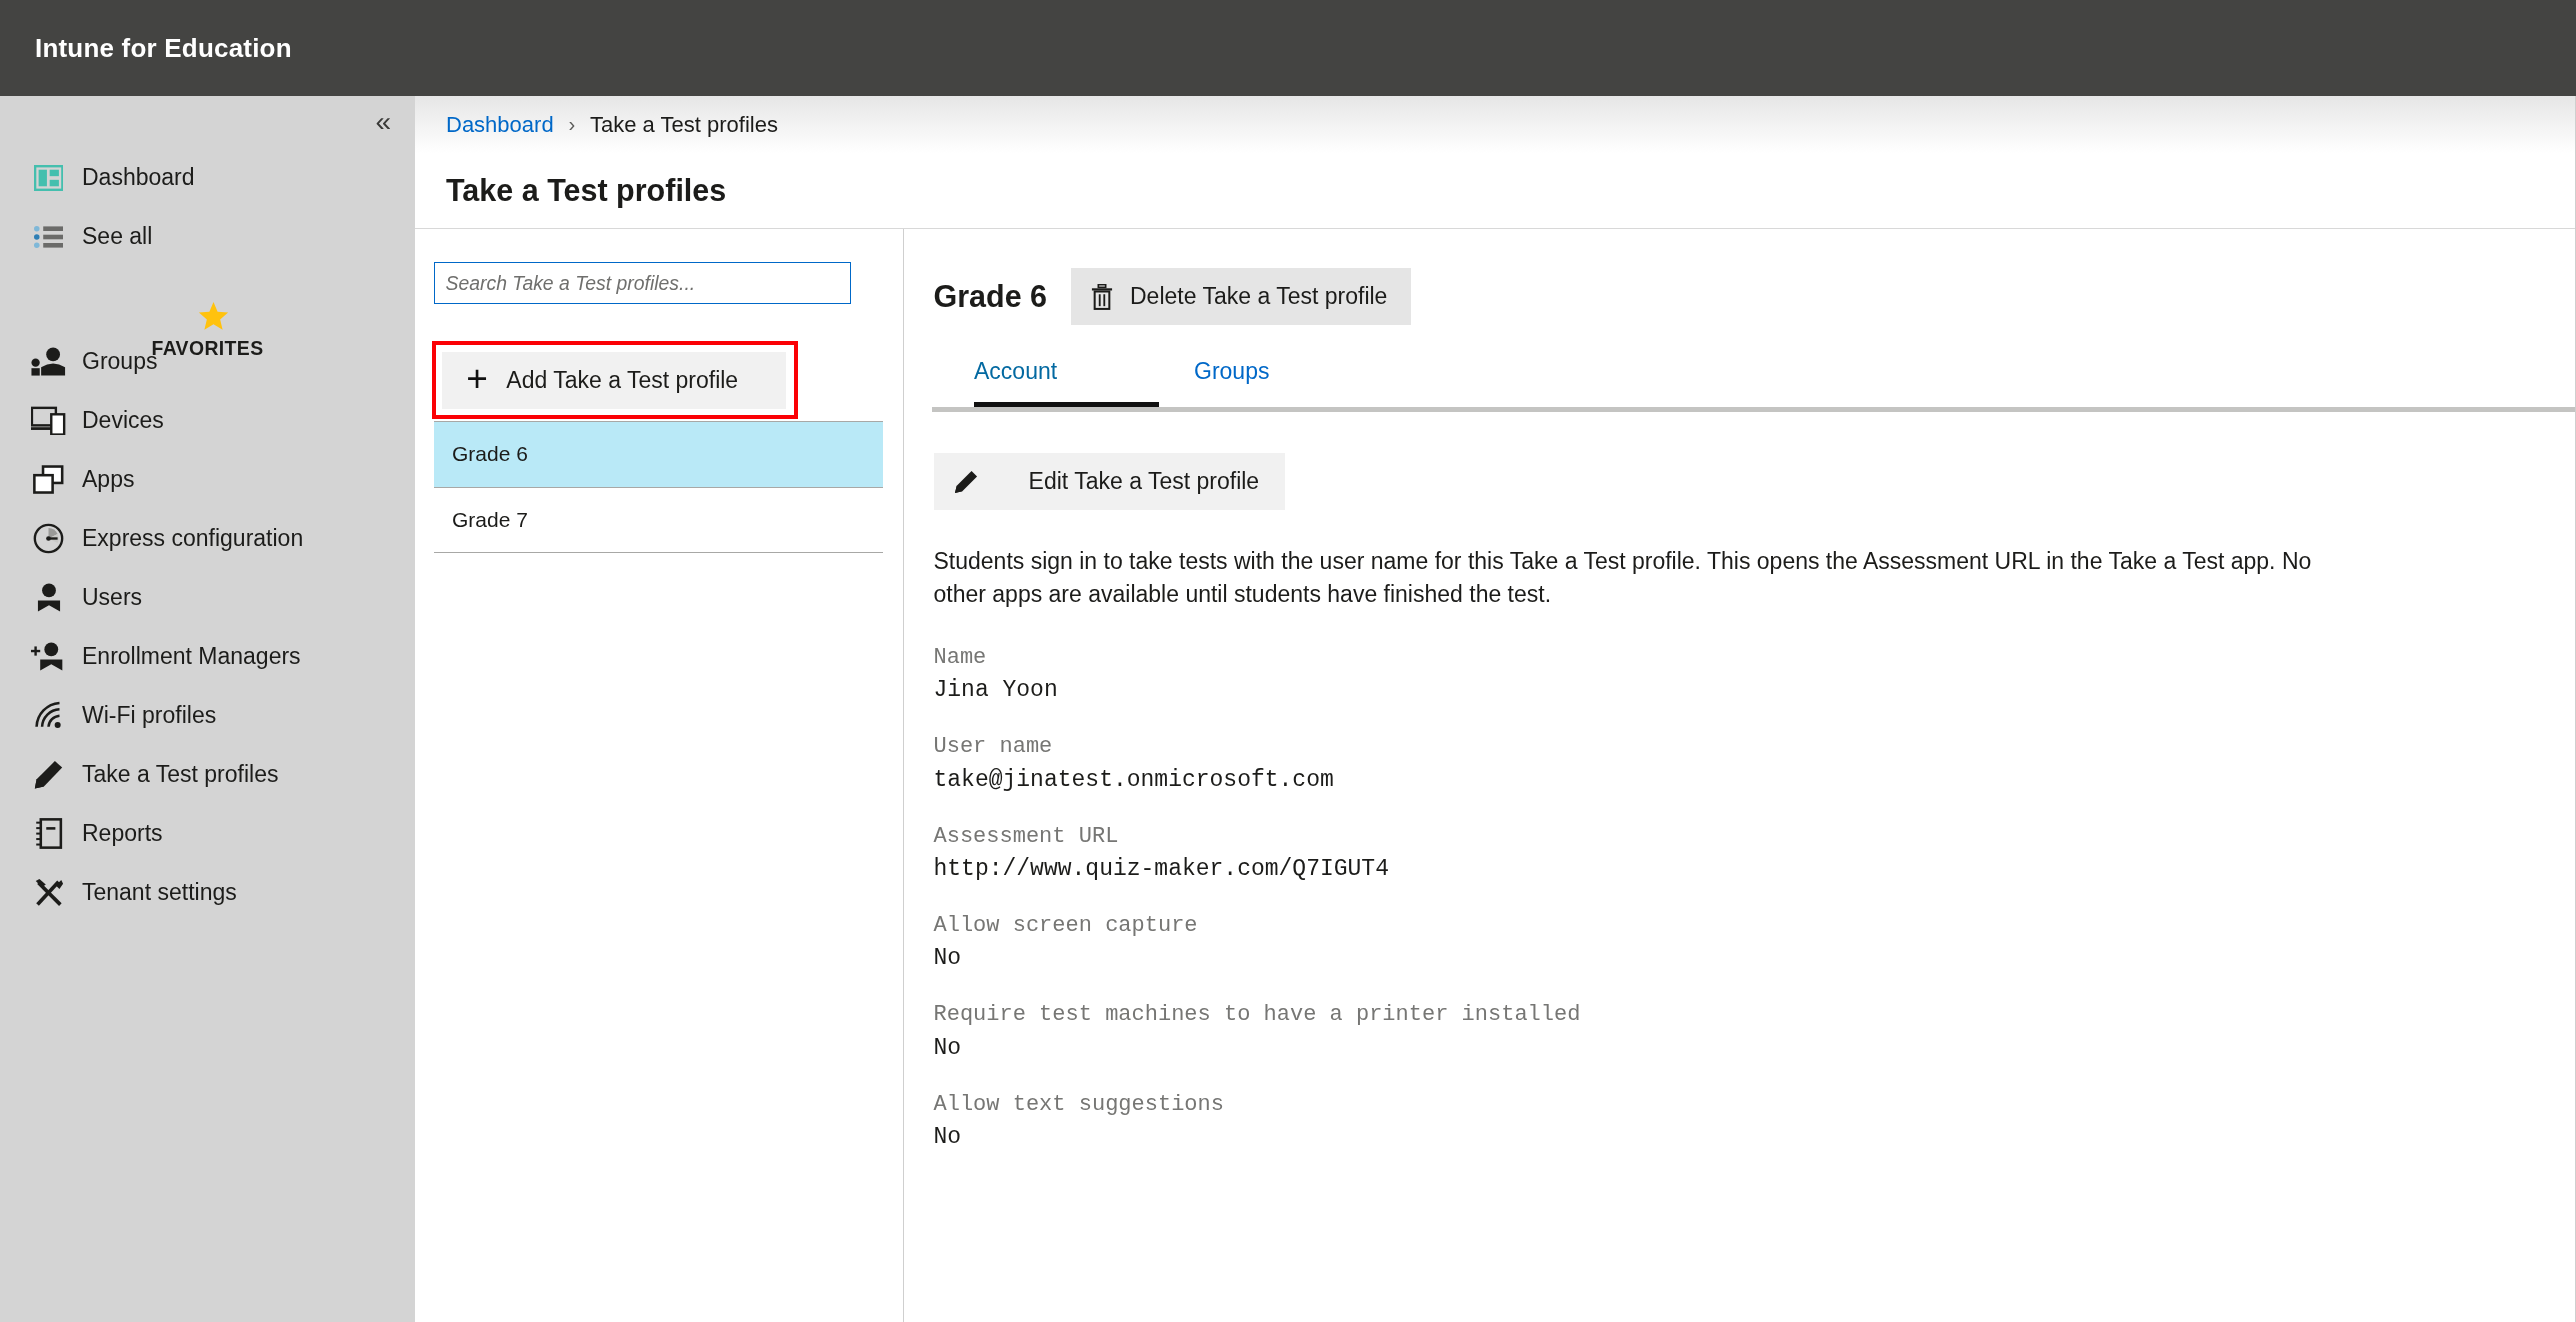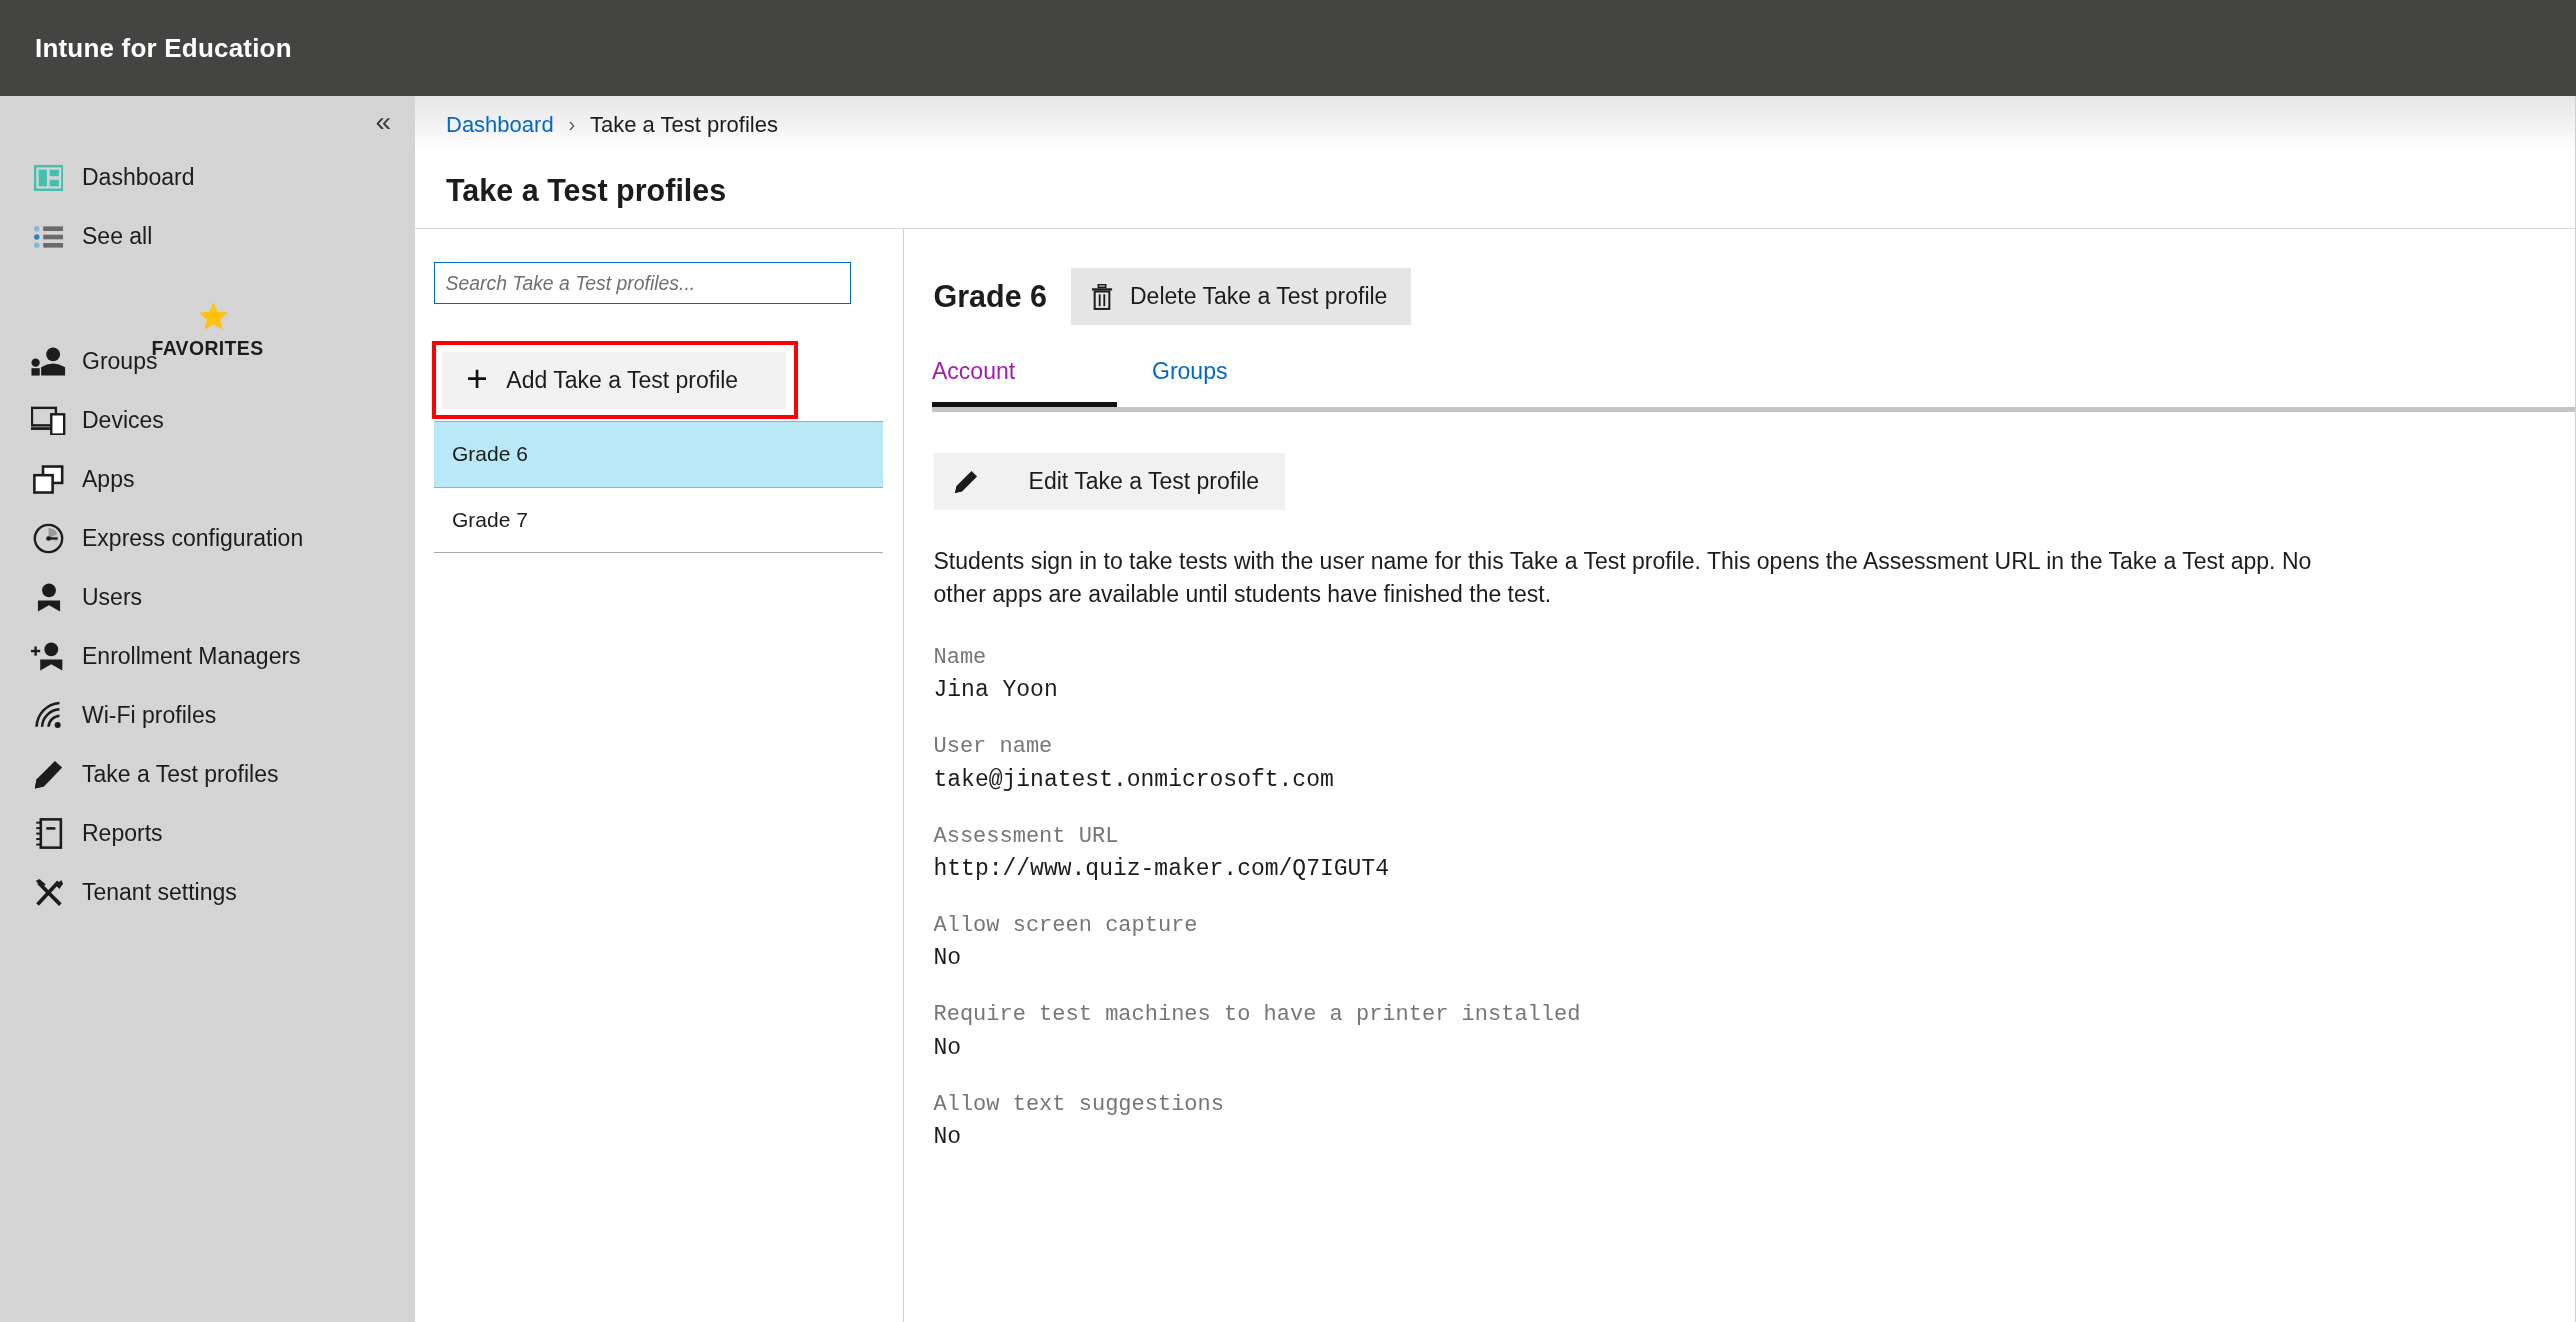--- a/index.html
+++ b/index.html
@@ -249,21 +249,21 @@
     display: flex;
     margin: 33px 0 0 28px;
     position: relative;
   }
   .tab {
     font-size: 23px;
     padding-bottom: 16.6px;
     cursor: pointer;
     width: 185px;
   }
-  .tab.active { color: #a21caf; border-bottom: 5.5px solid #111111; }
+  .tab.active { color: #0369a1; border-bottom: 5.5px solid #111111; margin-left: 42px; }
   .tab.inactive { color: #0068c8; margin-left: 35px; }
   .tabs-rule {
     height: 5.5px;
     background: #c4c4c2;
     margin-left: 28px;
     margin-right: 0;
   }
 
   .detail-body { padding: 41px 0 0 29.5px; }
 

